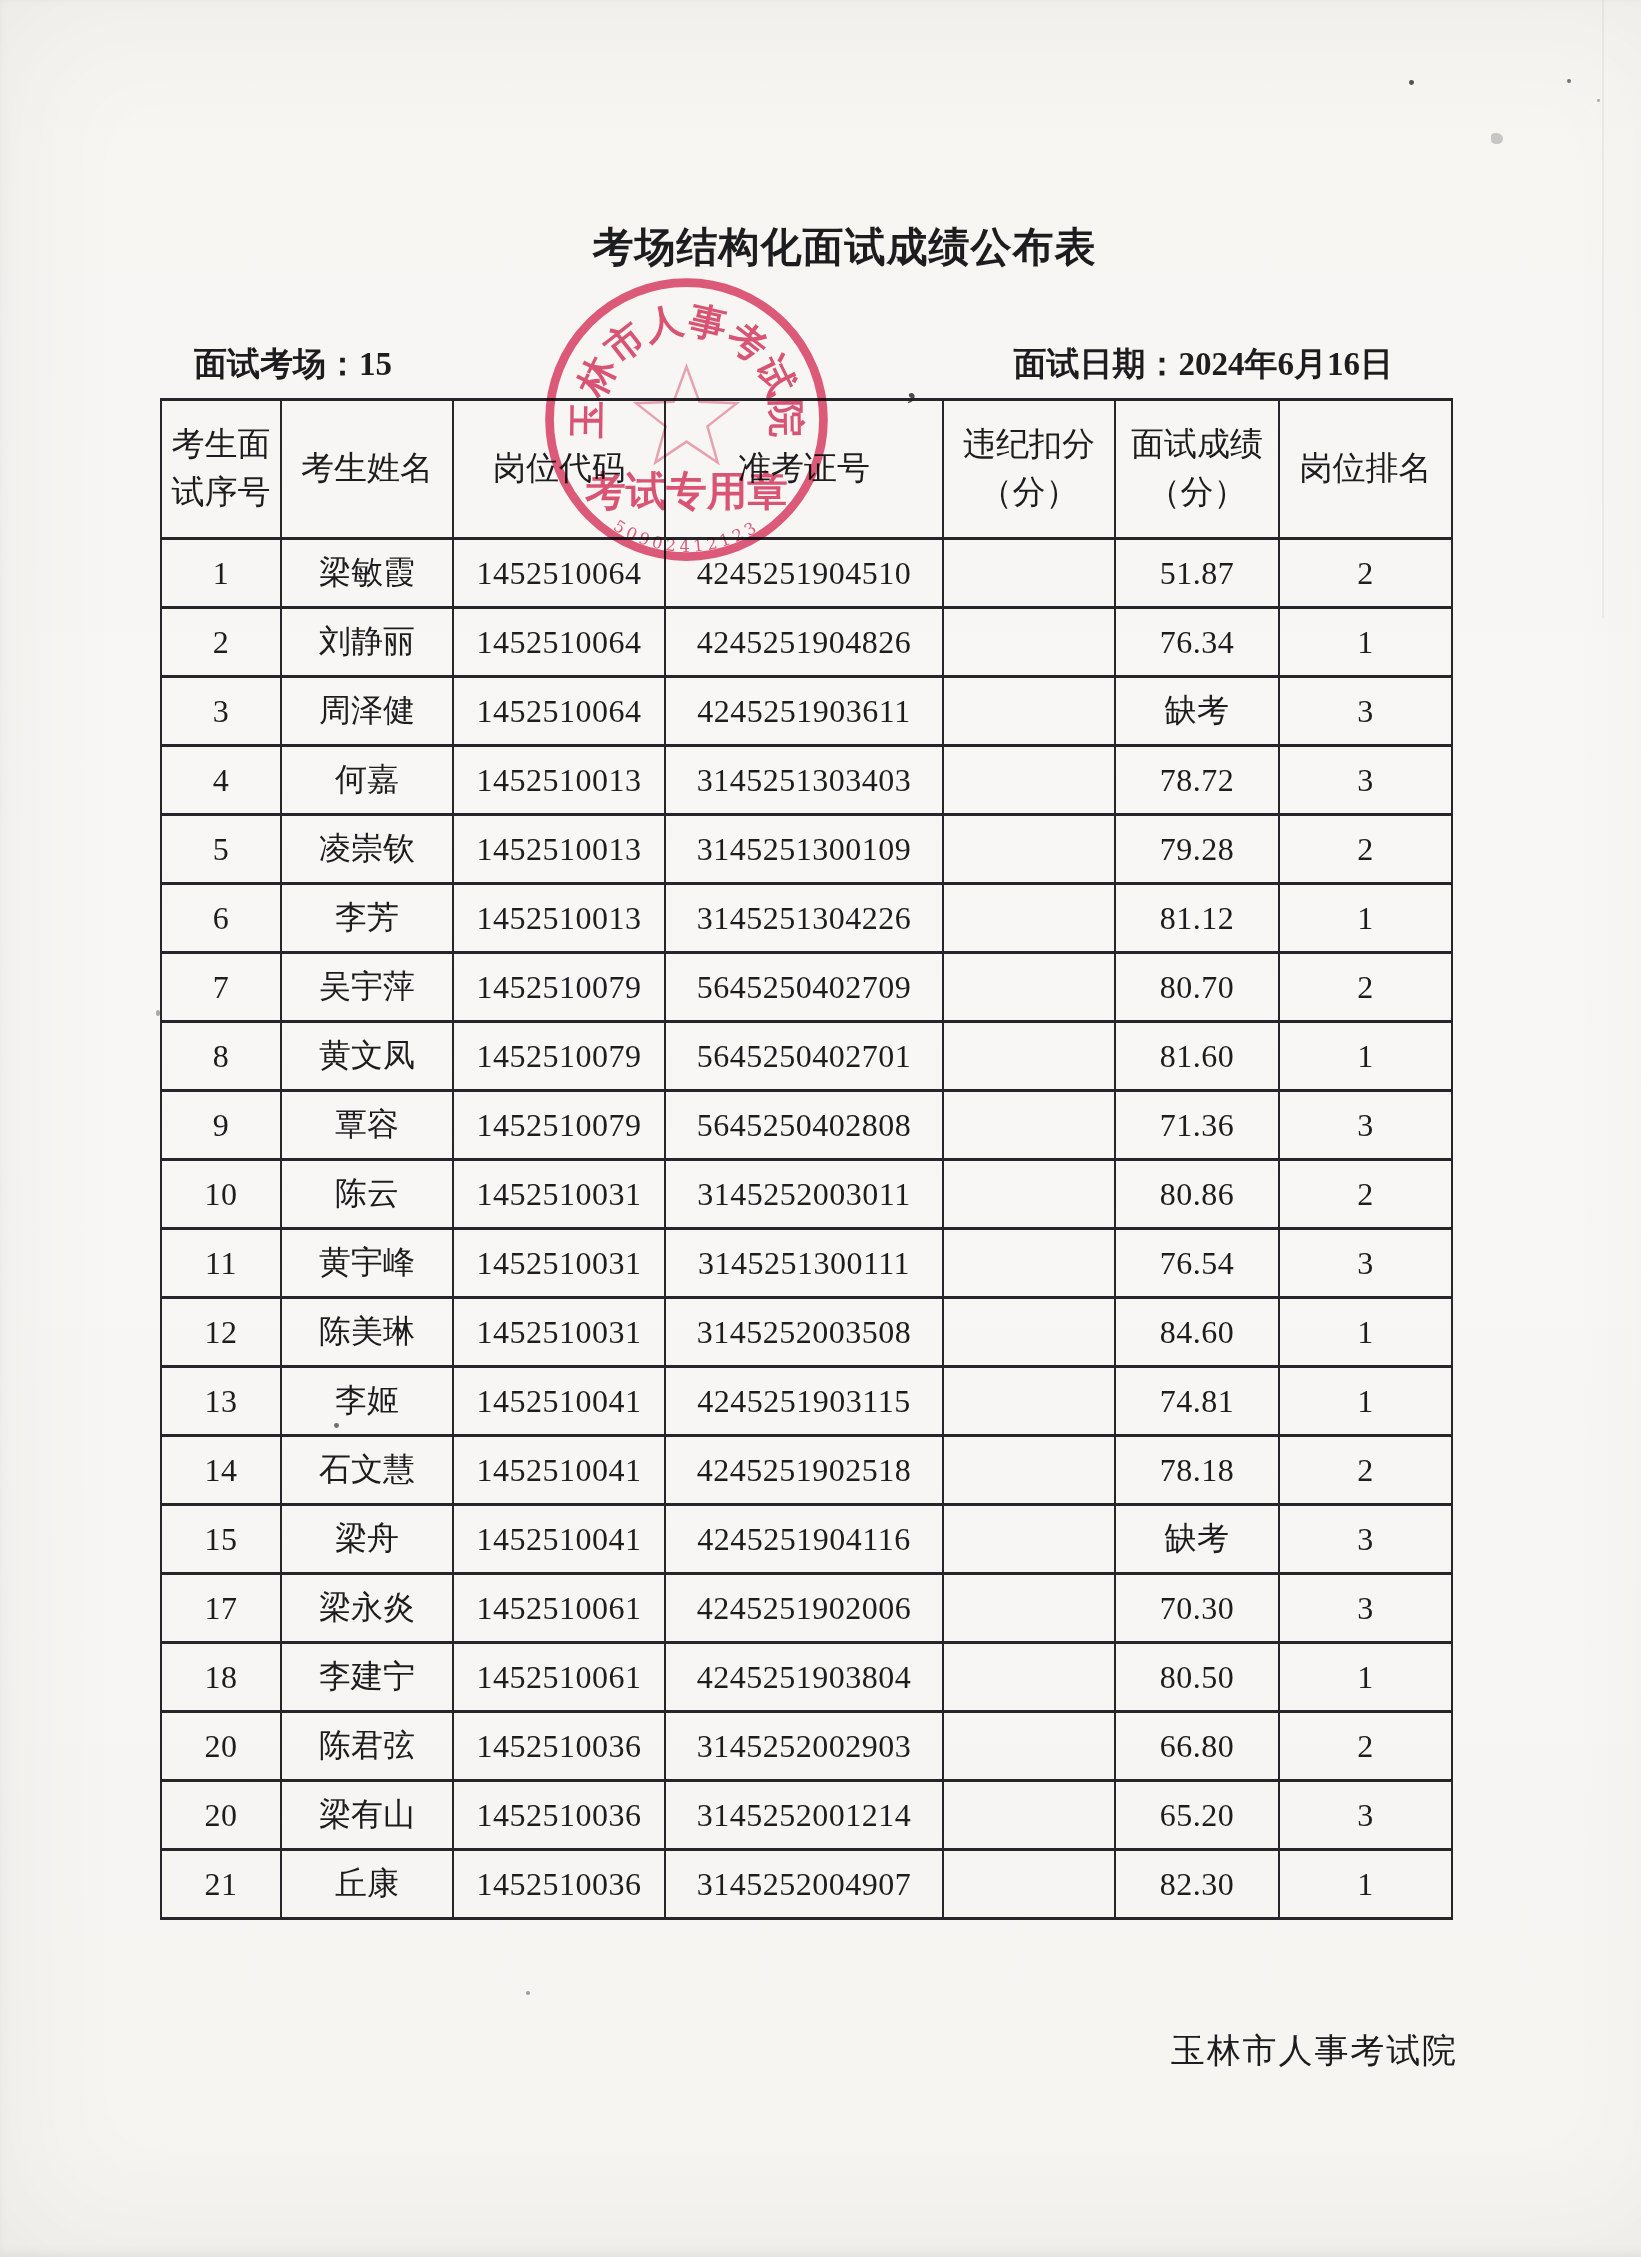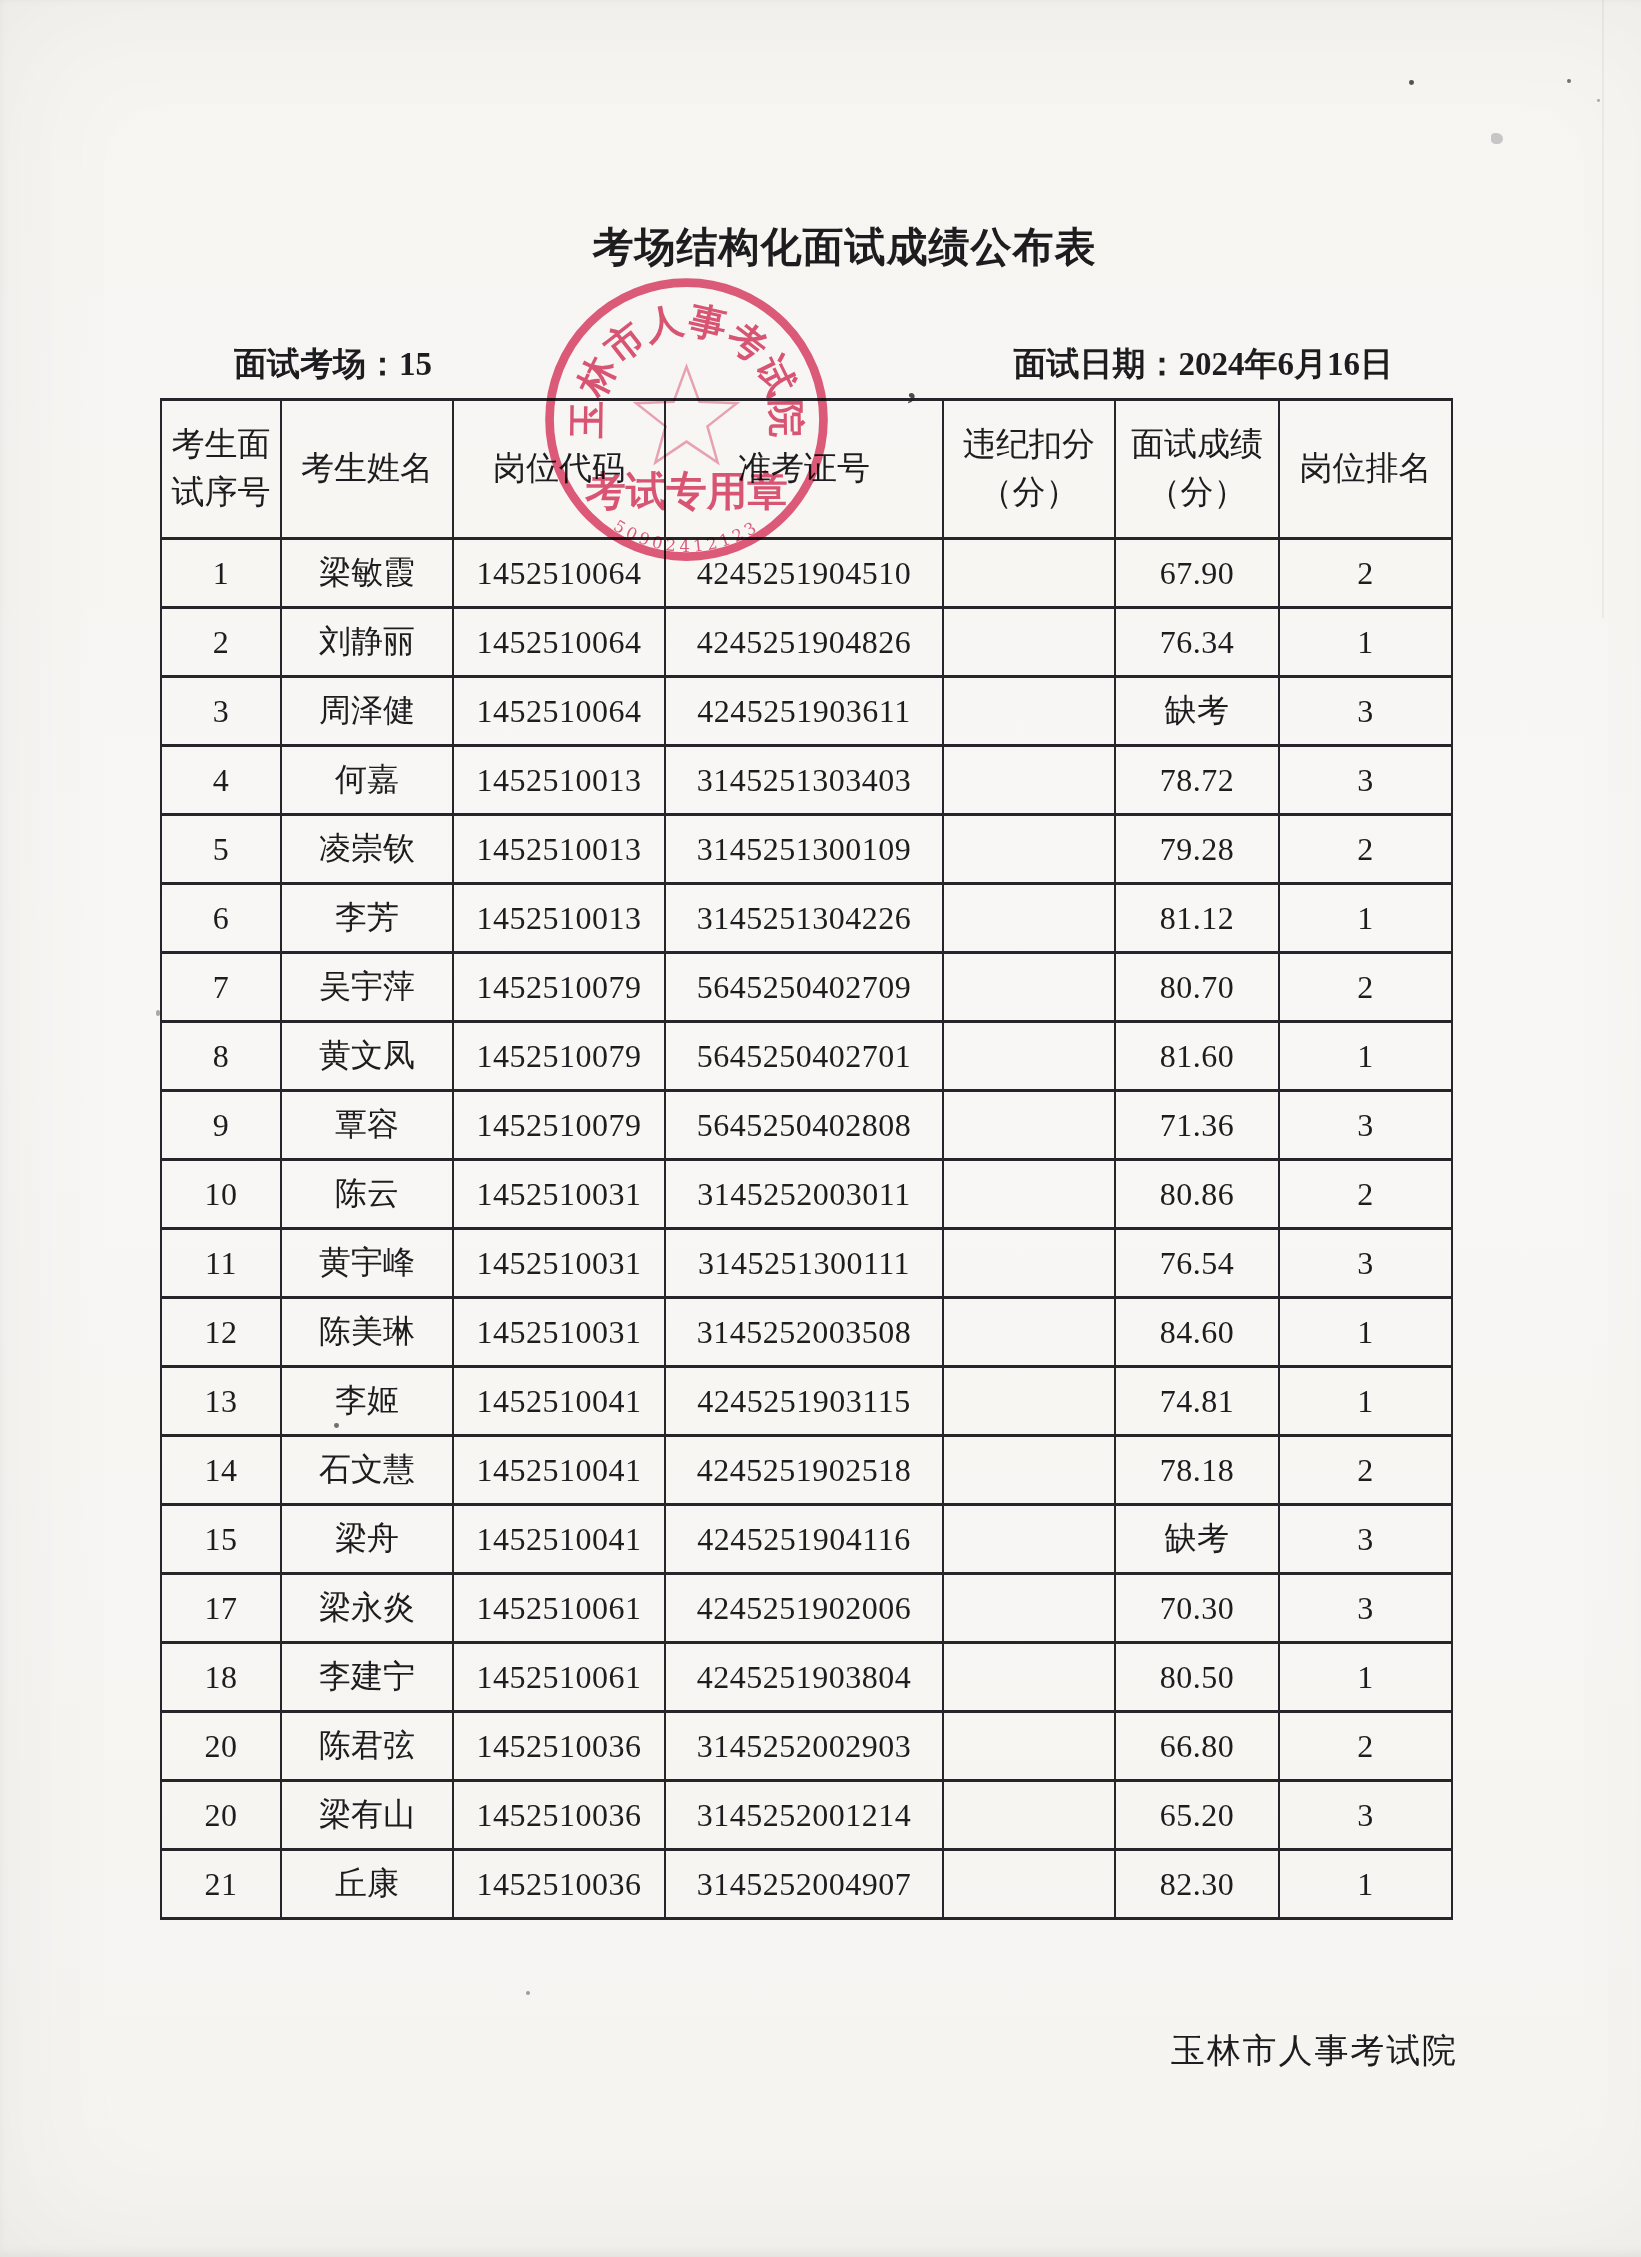--- a/index.html
+++ b/index.html
@@ -27,21 +27,21 @@
   .title{
     position:absolute;top:220px;left:0;width:100%;
     margin:0;text-align:center;
     font-size:41px;font-weight:700;letter-spacing:1px;
   }
   .meta{
     position:absolute;top:346px;left:172px;width:1291px;
     display:flex;justify-content:space-between;
     font-size:33px;font-weight:700;line-height:1.1;
   }
-  .meta-left{margin-left:62px;}
+  .meta-left{margin-left:22px;}
   .meta-right{margin-right:70px;margin-left:28px;}
   table.score-table{
     position:absolute;top:398px;left:160px;width:1291px;
     border-collapse:collapse;table-layout:fixed;
   }
   .score-table th,.score-table td{
     border-left:2.9px solid var(--line);
     border-right:2.9px solid var(--line);
     border-top:3.9px solid var(--line);
     border-bottom:3.9px solid var(--line);
@@ -113,21 +113,21 @@
         <th>岗位排名</th>
       </tr>
     </thead>
     <tbody>
     <tr>
       <td class="c-num">1</td>
       <td>梁敏霞</td>
       <td class="c-num">1452510064</td>
       <td class="c-num">4245251904510</td>
       <td></td>
-      <td class="c-num c-score">67.90</td>
+      <td class="c-num c-score">51.87</td>
       <td class="c-num">2</td>
     </tr>
 
     <tr>
       <td class="c-num">2</td>
       <td>刘静丽</td>
       <td class="c-num">1452510064</td>
       <td class="c-num">4245251904826</td>
       <td></td>
       <td class="c-num c-score">76.34</td>

